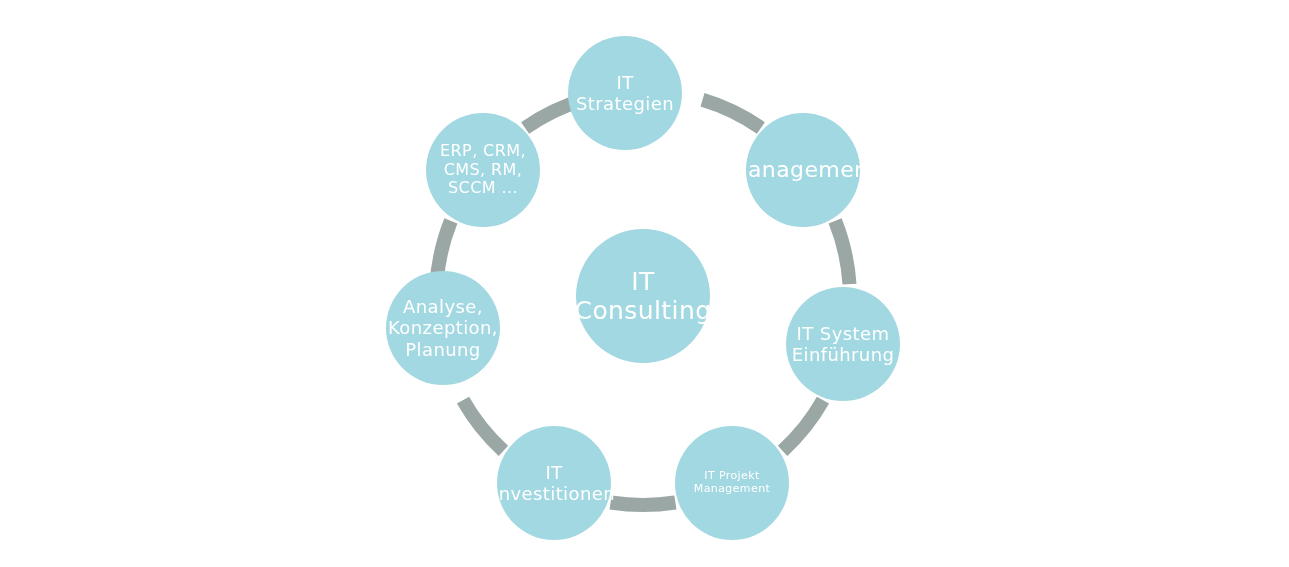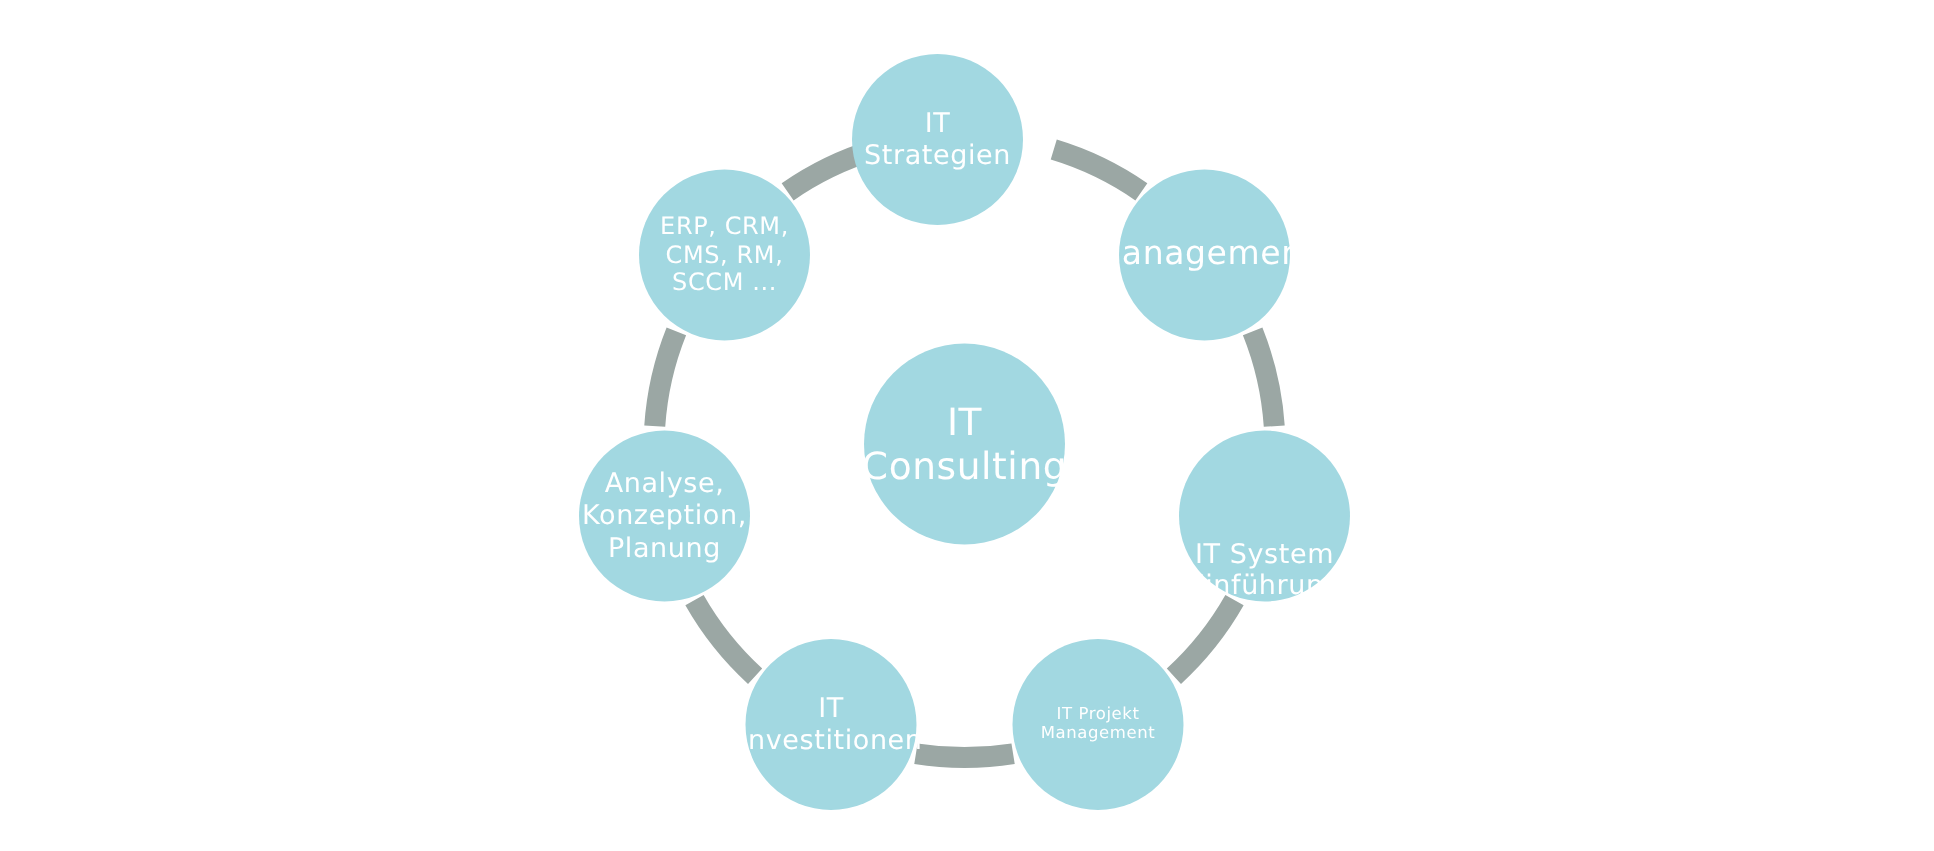--- a/index.html
+++ b/index.html
@@ -38,24 +38,24 @@
     justify-content: center;
     text-align: center;
     white-space: pre-line;
     line-height: 1.18;
     letter-spacing: 0.4px;
     box-sizing: border-box;
   }
   .n-center { left: 576px; top: 229px; width: 134px; height: 134px; font-size: 25px; }
   .n-0 { left: 568px; top: 36px;  width: 114px; height: 114px; font-size: 18px; }
   .n-1 { left: 746px; top: 113px; width: 114px; height: 114px; font-size: 22px; }
-  .n-2 { left: 786px; top: 287px; width: 114px; height: 114px; font-size: 18px; align-items: flex-end; }
+  .n-2 { left: 786px; top: 287px; width: 114px; height: 114px; font-size: 18px; }
   .n-3 { left: 675px; top: 426px; width: 114px; height: 114px; font-size: 11px; }
   .n-4 { left: 497px; top: 426px; width: 114px; height: 114px; font-size: 18px; }
-  .n-5 { left: 386px; top: 287px; width: 114px; height: 114px; font-size: 18px; text-align: center; }
+  .n-5 { left: 386px; top: 271px; width: 114px; height: 114px; font-size: 18px; text-align: center; }
   .n-6 { left: 426px; top: 113px; width: 114px; height: 114px; font-size: 16px; }
 </style>
 </head>
 <body>
 
 <div class="stage">
 
   <svg class="ring-svg" viewBox="0 0 1289 567" xmlns="http://www.w3.org/2000/svg">
     <path d="M 702.5 99.7 A 207 207 0 0 1 760.9 127.9"></path>
     <path d="M 835.1 220.9 A 207 207 0 0 1 849.5 284.1"></path>

